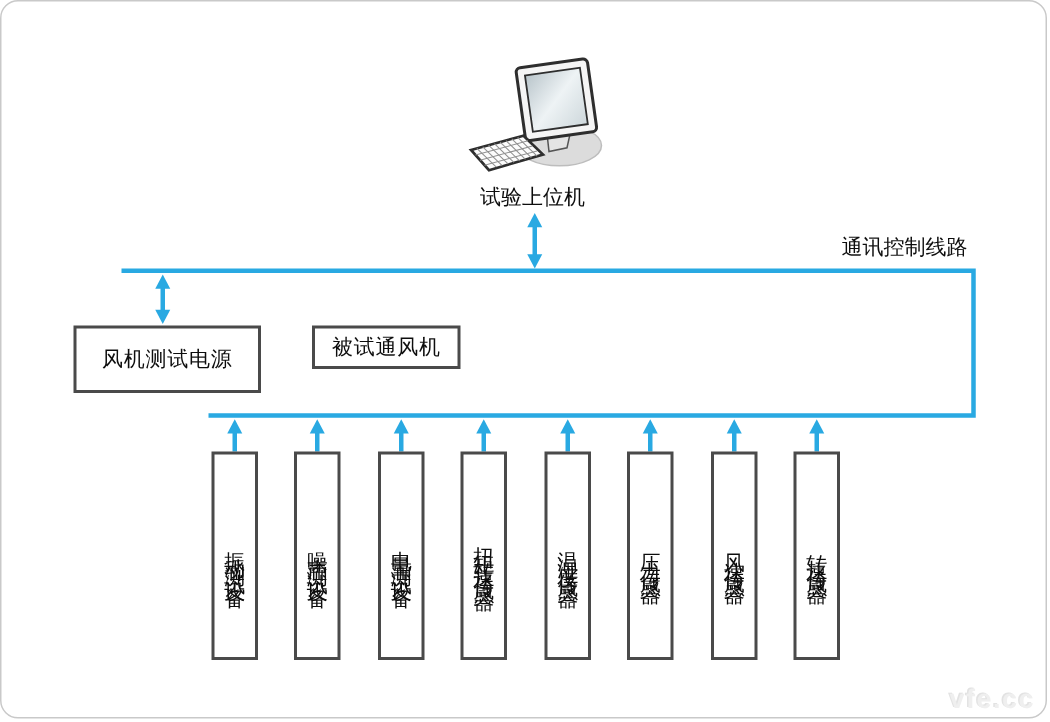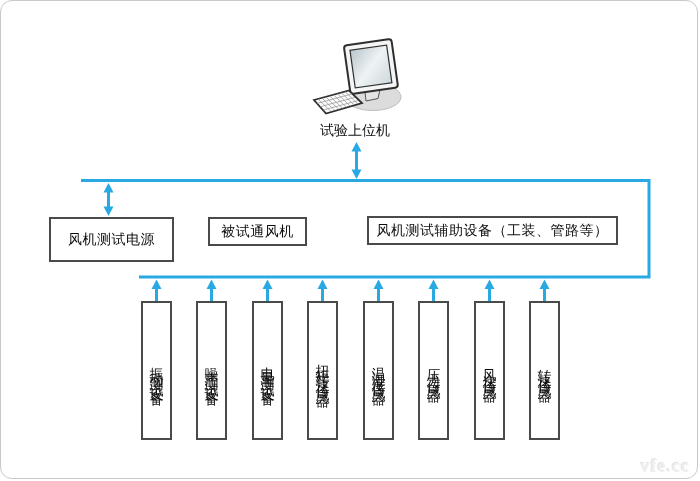--- a/index.html
+++ b/index.html
@@ -1,18 +1,18 @@
 <!DOCTYPE html>
 <html style="--bus-line: #29A9E2; --box-border: #4a4a4a;"><head>
 <meta charset="utf-8">
 <style>
   html,body { margin:0; padding:0; background:#fff; }
   #stage {
     position:relative; width:700px; height:481px;
-    font-family:Liberation Serif, serif;
+    font-family:Liberation Sans, sans-serif;
     background:#fff; overflow:hidden;
   }
   #card {
     position:absolute; left:0; top:0; width:698px; height:479px;
     background:#fff; border:1px solid #c9c9c9; border-radius:12px;
     box-sizing:border-box;
   }
   .lines-svg { position:absolute; left:0; top:0; width:700px; height:481px; pointer-events:none; }
   .label {
     position:absolute; color:#0d0d0d; font-size:14px; line-height:16px; white-space:nowrap;
@@ -96,24 +96,24 @@
       <rect x="44" y="9" width="48" height="49" rx="3" fill="#f5f5f5" stroke="#2e2e2e" stroke-width="2"></rect>
       <rect x="49.5" y="14.5" width="37" height="38" fill="url(#scr)" stroke="#2e2e2e" stroke-width="1.2"></rect>
     </g>
     <path d="M11 67 L46 57.5 L59 70 L23 80.5 Z" fill="#fcfcfc" stroke="#2e2e2e" stroke-width="1.8"></path>
     <path d="M14.9 65.9 L27.9 78.4 M18.8 64.9 L31.8 77.4 M22.7 63.8 L35.7 76.3 M26.6 62.8 L39.6 75.3 M30.4 61.7 L43.4 74.2 M34.3 60.7 L47.3 73.2 M38.2 59.6 L51.2 72.1 M42.1 58.6 L55.1 71.1" stroke="#909090" stroke-width="0.7" fill="none"></path>
     <path d="M14 70.4 L49 60.9 M17 73.8 L52 64.3 M20 77.1 L55 67.6" stroke="#909090" stroke-width="0.7" fill="none"></path>
   </svg>
 
   <div class="label" style="left:303px;top:123px;width:104px;text-align:center;">试验上位机</div>
 
+  <div class="label" style="left:495px;top:156px;width:150px;text-align:right;">通讯控制线路</div>
 
   <div class="nodebox" style="left:49px;top:217px;width:125px;height:45px;">风机测试电源</div>
   <div class="nodebox" style="left:208px;top:217px;width:99px;height:29px;">被试通风机</div>
-  <div class="nodebox" style="left:367px;top:216px;width:251px;height:29px;">风机测试辅助设备（工装、管路等）</div>
 
   <div class="vbox" style="left:141px;">
     <span>振动测试设备</span>
   </div>
   <div class="vbox" style="left:196px;">
     <span>噪声测试设备</span>
   </div>
   <div class="vbox" style="left:252px;">
     <span>电量测试设备</span>
   </div>

